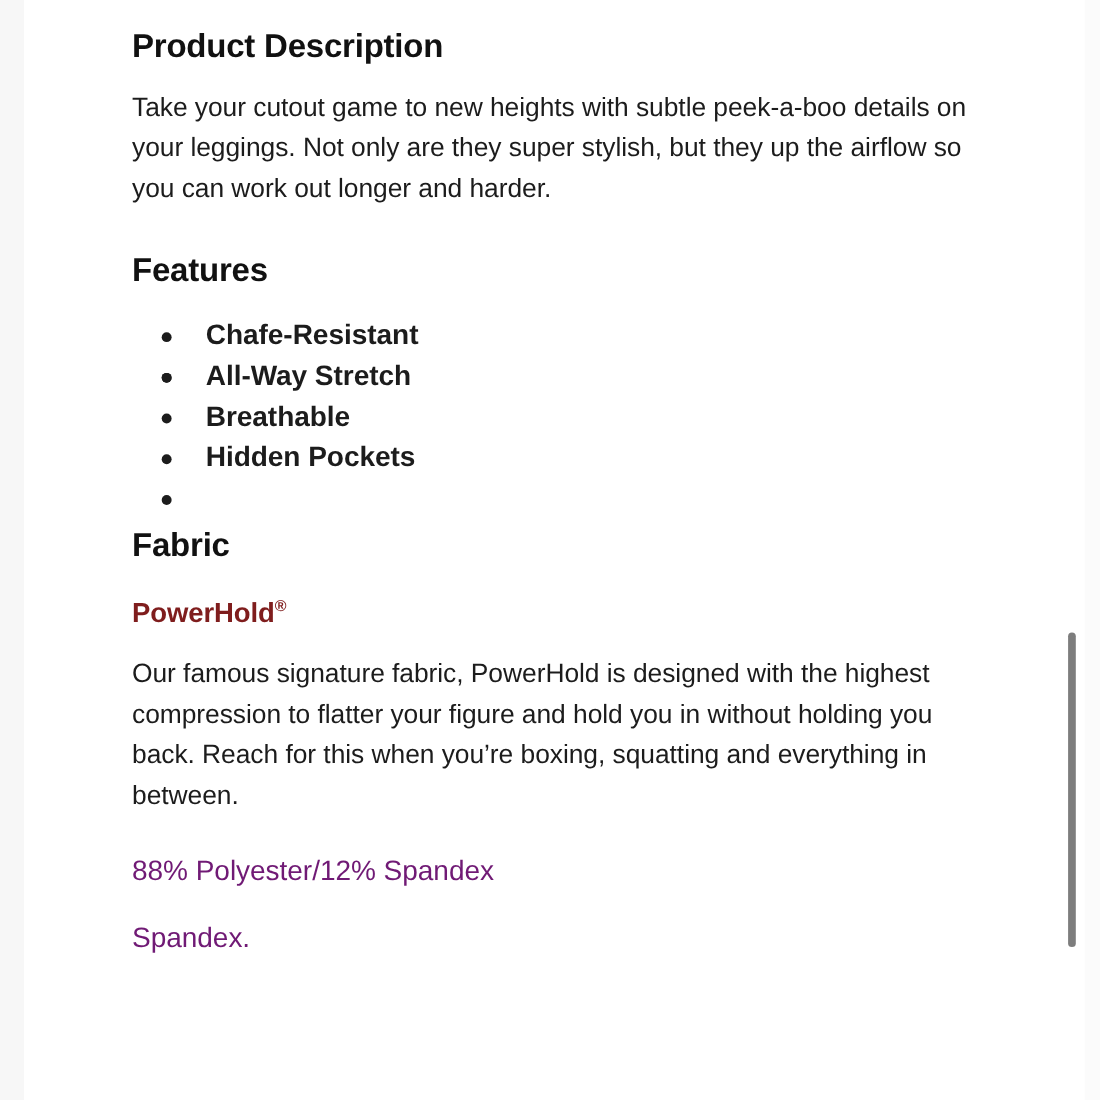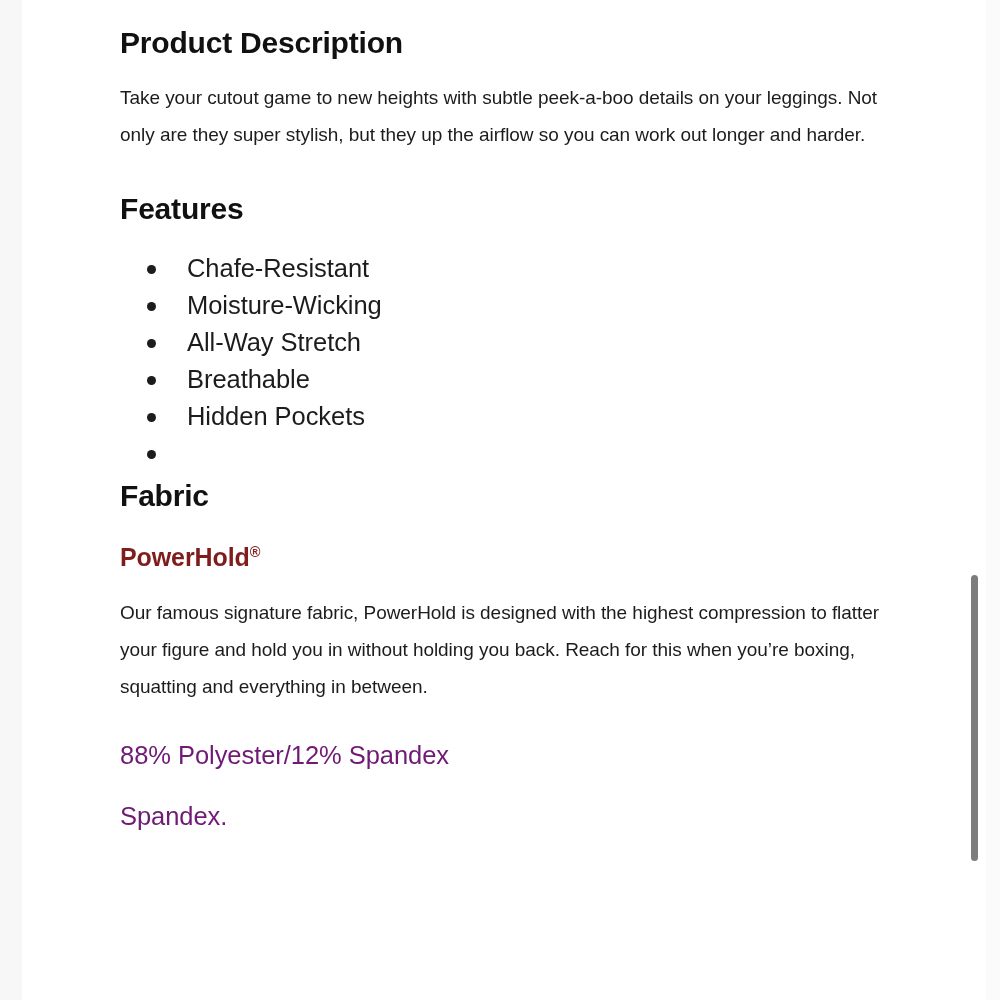--- a/index.html
+++ b/index.html
@@ -65,21 +65,21 @@
     letter-spacing: -0.2px;
     line-height: 1.15;
     margin: 0;
   }
 
   #heading-product-description { padding-top: 26px; }
   #heading-features  { padding-top: 39px; }
   #heading-fabric    { padding-top: 44px; }
 
   .body-paragraph {
-    font-size: 19px;
+    font-size: 24px;
     font-weight: normal;
     color: #1c1c1c;
     line-height: 37px;
     margin: 0;
     width: 762px;
     letter-spacing: -0.05px;
   }
 
   #paragraph-description { padding-top: 18px; }
 
@@ -108,20 +108,21 @@
     letter-spacing: -0.05px;
   }
   #spec-composition { padding-top: 32px; }
   #spec-origin      { padding-top: 24px; }
 
   
   #features-list {
     list-style: none;
     margin: 0;
     padding: 24px 0 0 0;
+    font-weight: bold;
   }
   #features-list li {
     position: relative;
     font-size: 25.5px;
     color: #1c1c1c;
     line-height: 37px;
     padding-left: 67px;
     letter-spacing: -0.05px;
   }
   #features-list li .bullet-dot {
@@ -170,21 +171,20 @@
 
       <h2 class="section-heading" id="heading-features">Features</h2>
 
       <ul id="features-list">
         <li>
           <span class="bullet-dot"></span>
           <span>Chafe-Resistant</span>
         </li>
         <li>
           <span class="bullet-dot"></span>
-          <span>Moisture-Wicking</span>
         </li>
         <li>
           <span class="bullet-dot"></span>
           <span>All-Way Stretch</span>
         </li>
         <li>
           <span class="bullet-dot"></span>
           <span>Breathable</span>
         </li>
         <li>

